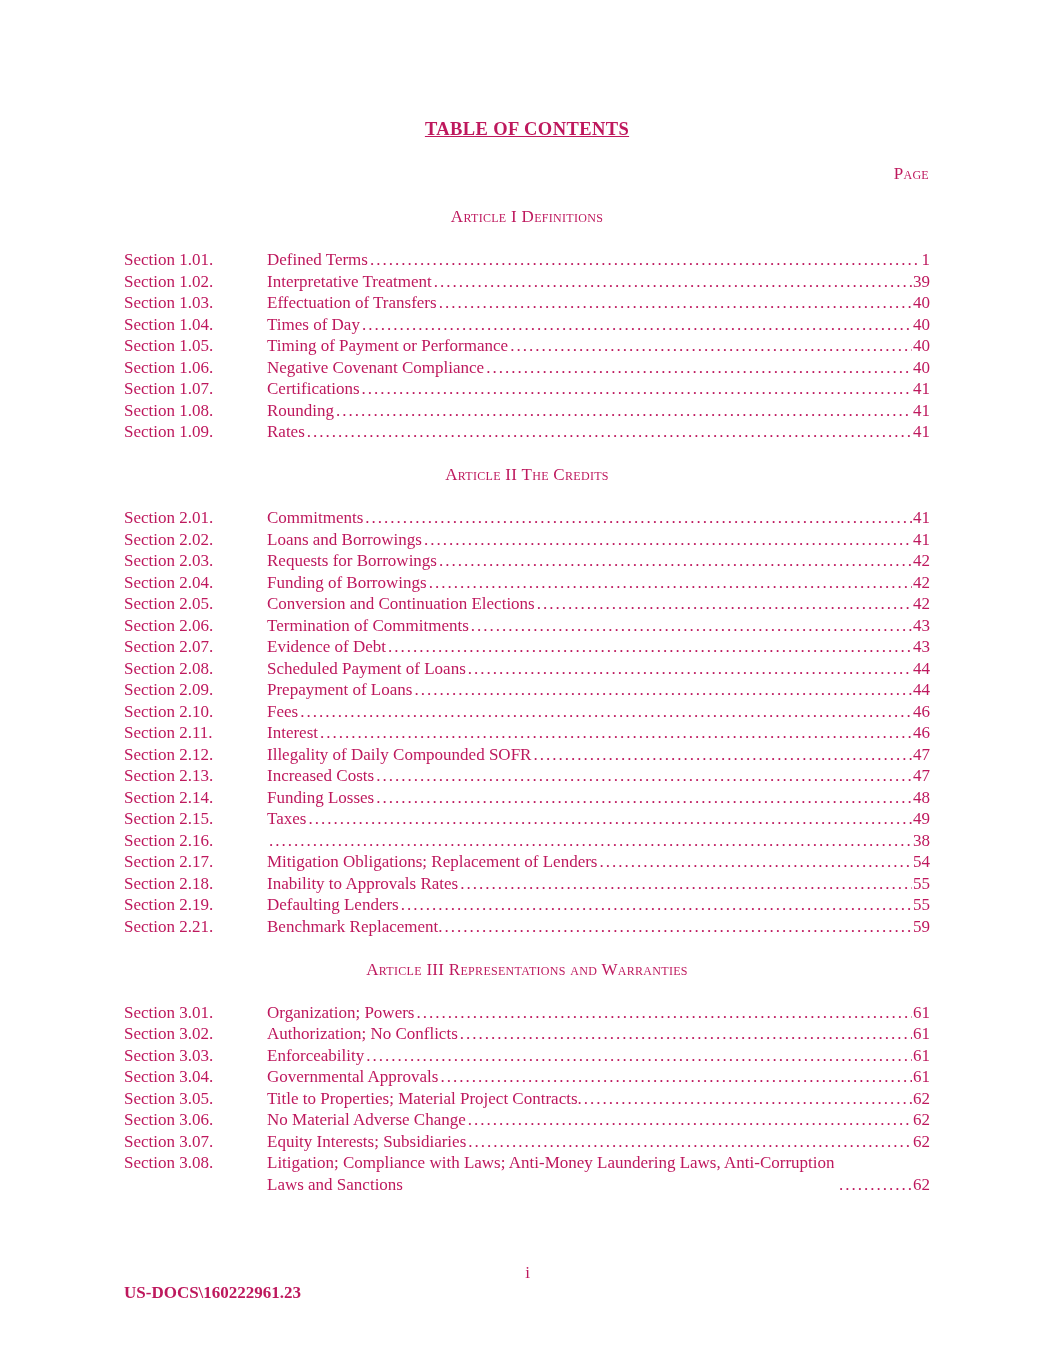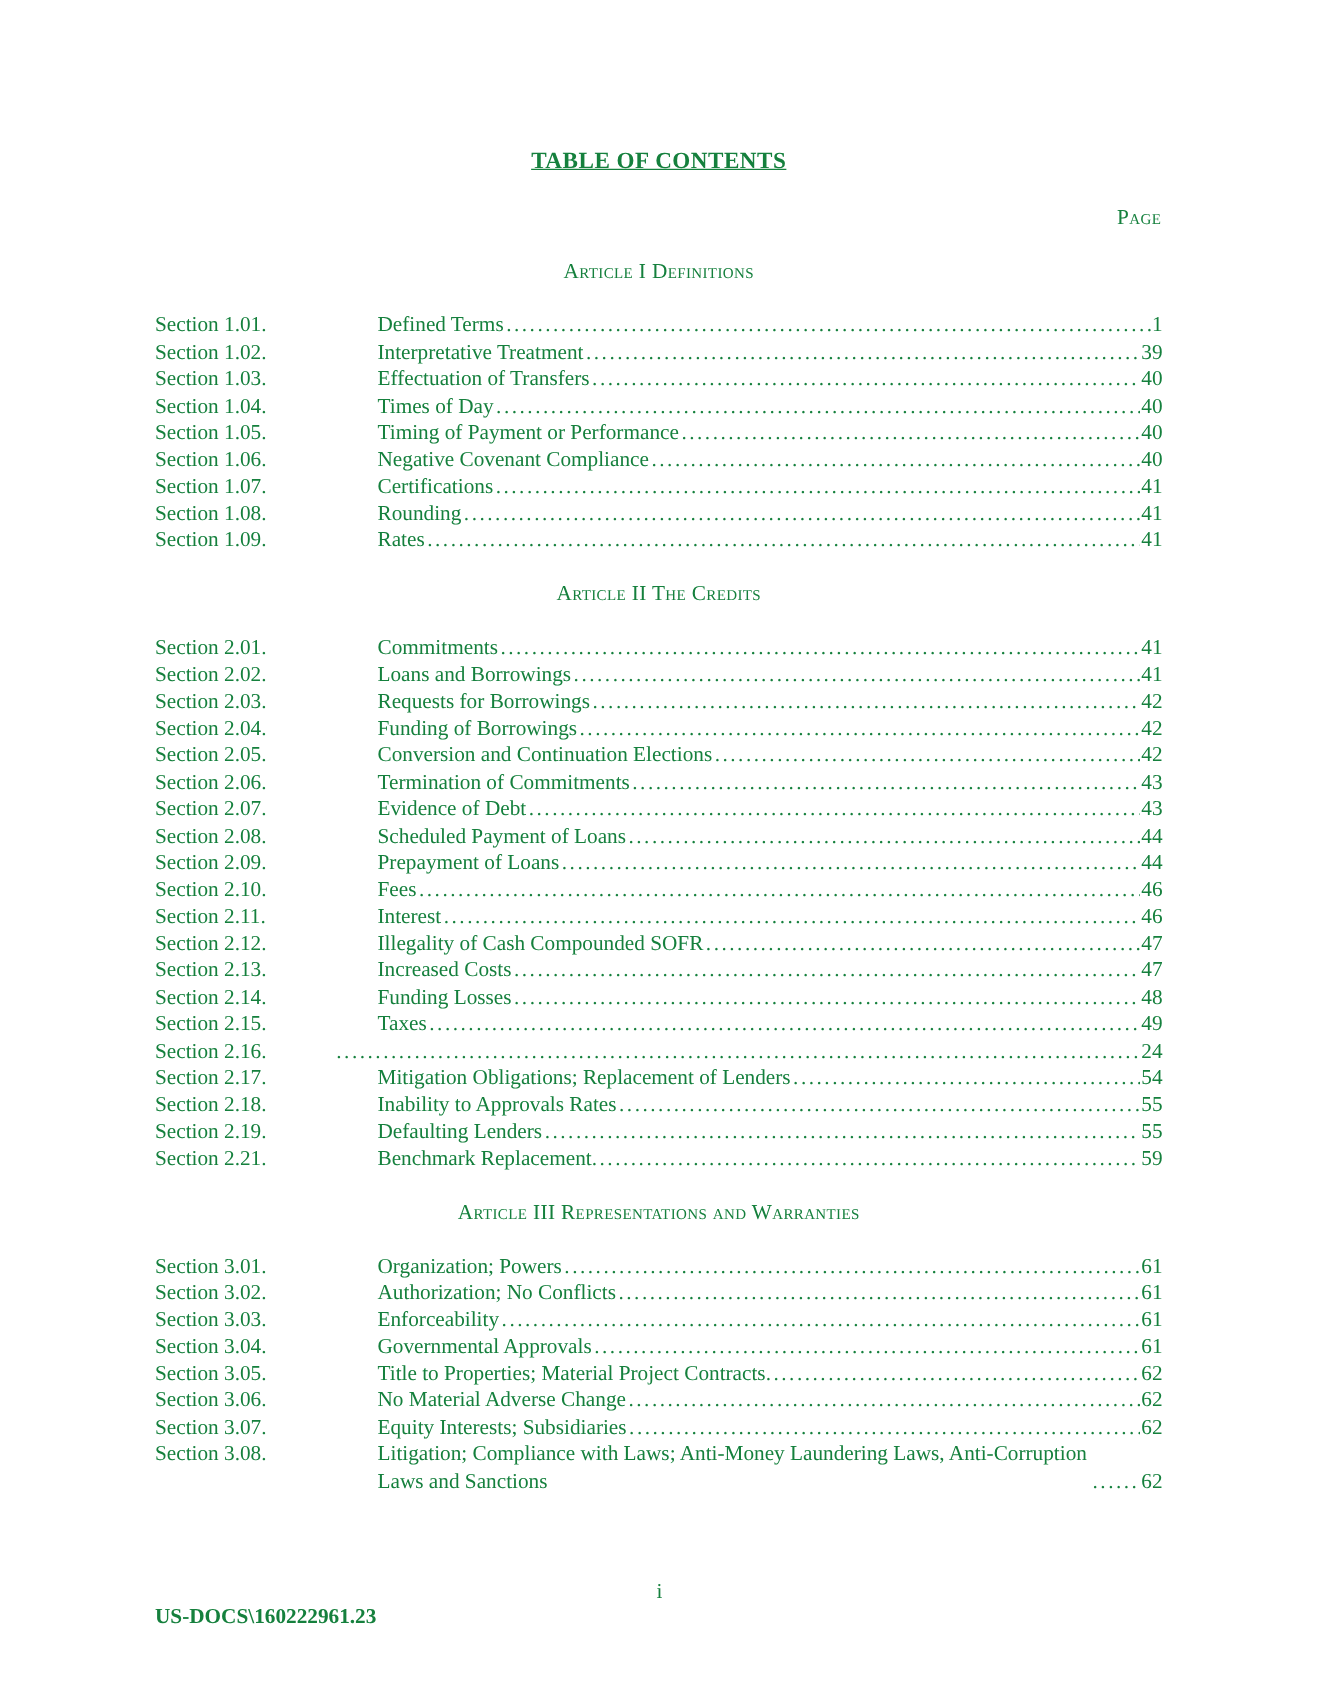--- a/index.html
+++ b/index.html
@@ -5,21 +5,21 @@
   html, body {
     margin: 0;
     padding: 0;
     background: #ffffff;
   }
   .page {
     position: relative;
     width: 1055px;
     height: 1365px;
     background: #ffffff;
-    color: #15803d;
+    color: #be185d;
     font-family: "Liberation Serif", serif;
     font-size: 17px;
     line-height: 21.5px;
     overflow: hidden;
     box-sizing: border-box;
   }
   .content {
     position: absolute;
     left: 124px;
     right: 125px;
@@ -50,21 +50,20 @@
     display: flex;
     align-items: flex-end;
   }
   .sec-num {
     flex: 0 0 143px;
     align-self: flex-start;
   }
   .sec-title {
     flex: 0 1 auto;
     max-width: 570px;
-    margin-left: 35px;
   }
   .leader {
     flex: 1 1 0;
     min-width: 6px;
     overflow: hidden;
     white-space: nowrap;
     margin: 0 1px 0 2px;
   }
   .leader::after {
     content: "....................................................................................................................................................................................................................................";
@@ -218,21 +217,21 @@
             <span class="pg">46</span>
           </div>
           <div class="toc-row">
             <span class="sec-num">Section 2.11.</span>
             <span class="sec-title">Interest</span>
             <span class="leader"></span>
             <span class="pg">46</span>
           </div>
           <div class="toc-row">
             <span class="sec-num">Section 2.12.</span>
-            <span class="sec-title">Illegality of Cash Compounded SOFR</span>
+            <span class="sec-title">Illegality of Daily Compounded SOFR</span>
             <span class="leader"></span>
             <span class="pg">47</span>
           </div>
           <div class="toc-row">
             <span class="sec-num">Section 2.13.</span>
             <span class="sec-title">Increased Costs</span>
             <span class="leader"></span>
             <span class="pg">47</span>
           </div>
           <div class="toc-row">
@@ -243,21 +242,21 @@
           </div>
           <div class="toc-row">
             <span class="sec-num">Section 2.15.</span>
             <span class="sec-title">Taxes</span>
             <span class="leader"></span>
             <span class="pg">49</span>
           </div>
           <div class="toc-row">
             <span class="sec-num">Section 2.16.</span>
             <span class="leader"></span>
-            <span class="pg">24</span>
+            <span class="pg">38</span>
           </div>
           <div class="toc-row">
             <span class="sec-num">Section 2.17.</span>
             <span class="sec-title">Mitigation Obligations; Replacement of Lenders</span>
             <span class="leader"></span>
             <span class="pg">54</span>
           </div>
           <div class="toc-row">
             <span class="sec-num">Section 2.18.</span>
             <span class="sec-title">Inability to Approvals Rates</span>

